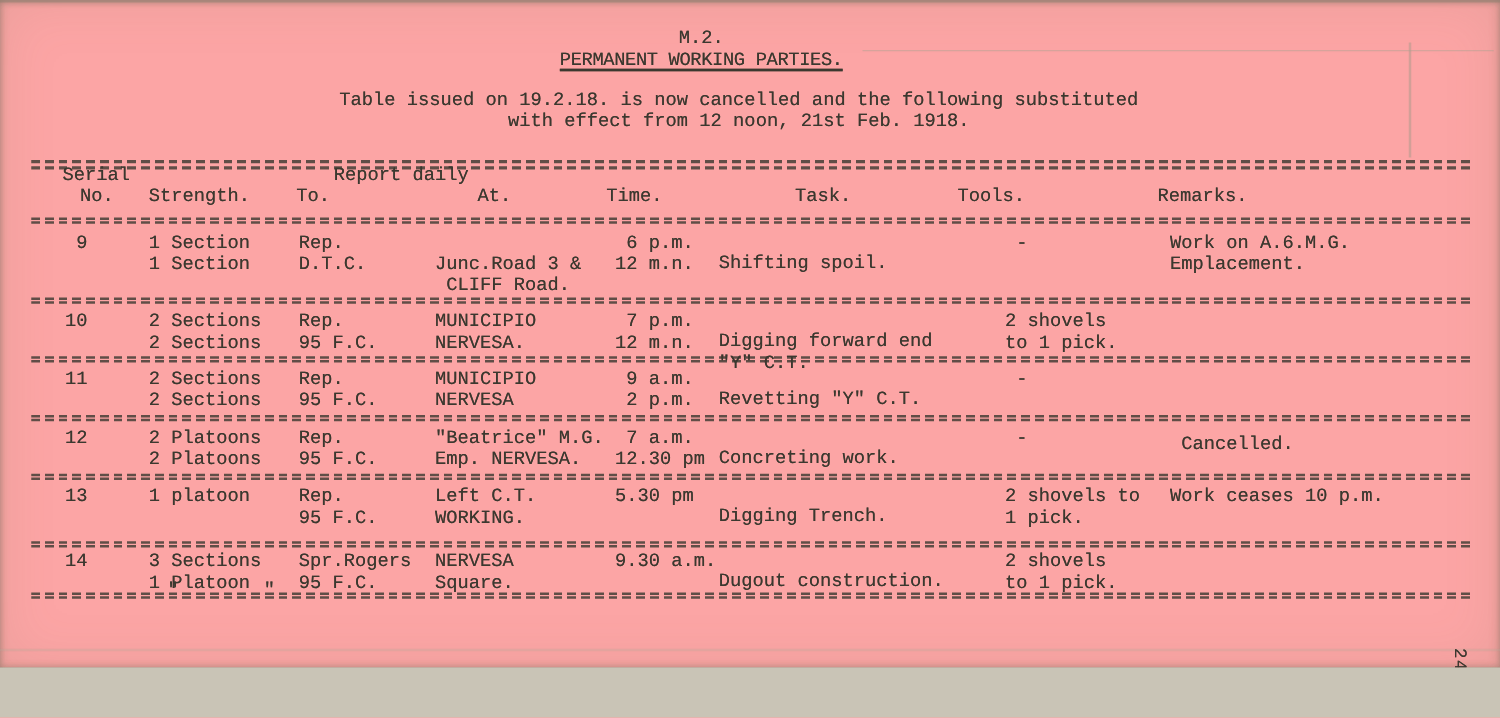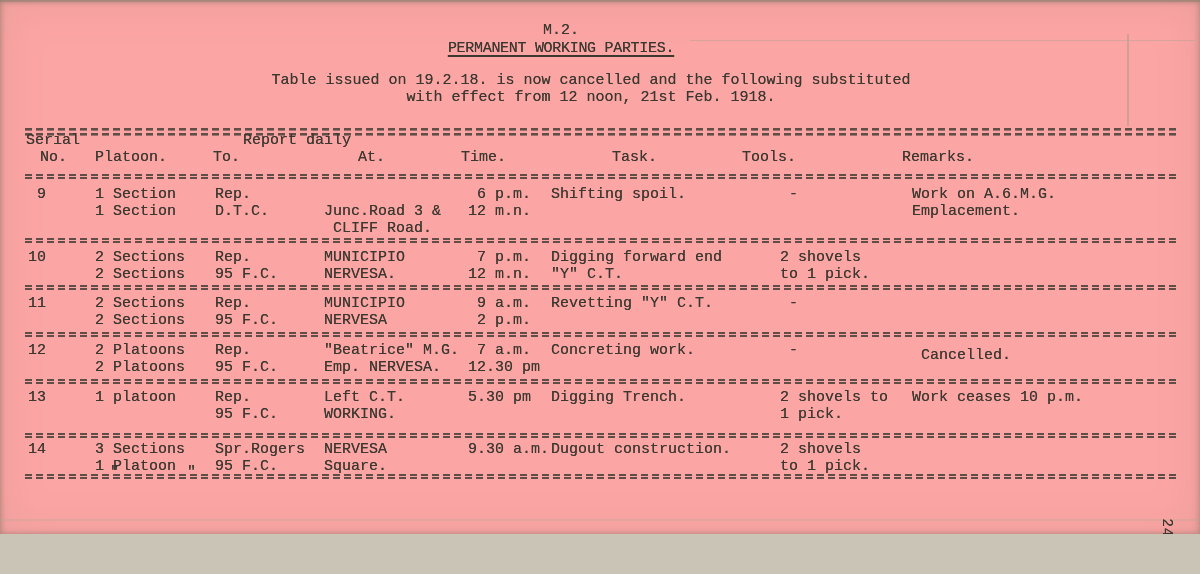--- a/index.html
+++ b/index.html
@@ -36,40 +36,40 @@
       repeating-linear-gradient(90deg, rgba(62,58,50,.82) 0 7px, rgba(0,0,0,0) 7px 11px);
     background-size:100% 2.2px,100% 2.2px;
     background-position:0 0,0 3.4px;
     background-repeat:no-repeat;
   }
   .rule-thick{
     height:8px;
     background-size:100% 2.6px,100% 2.6px;
     background-position:0 0,0 4.6px;
   }
-  .hcell,.cell,.ditto{position:absolute;white-space:pre;}
+  .hcell,.cell,.ditto{position:absolute;white-space:pre;margin-left:24px;}
   
   .h-serial{left:26px;top:132px}
   .h-no{left:40px;top:149px}
   .h-strength{left:95px;top:149px}
   .h-report{left:243px;top:132px}
   .h-to{left:213px;top:149px}
   .h-at{left:358px;top:149px}
   .h-time{left:461px;top:149px}
   .h-task{left:612px;top:149px}
   .h-tools{left:742px;top:149px}
   .h-remarks{left:902px;top:149px}
   
   .row{position:absolute;left:0;width:100%;height:0;}
   .c-serial{left:28px;top:0}
   .c-strength{left:95px;top:0}
   .c-to{left:215px;top:0}
   .c-at{left:324px;top:0}
   .c-time{left:468px;top:0}
-  .c-task{left:551px;top:0}
+  .c-task{left:551px;top:16px}
   .c-tools{left:780px;top:0}
   .c-remarks{left:912px;top:0}
   .nudge-down{top:5px}
   .ditto-1{left:110px;top:464px}
   .ditto-2{left:187px;top:464px}
   .page-number{
     position:absolute;left:1152px;top:524px;
     transform:rotate(90deg);
     font-size:14px;letter-spacing:1px;
   }
@@ -98,21 +98,21 @@
   <div class="rule" style="top:174px"></div>
   <div class="rule" style="top:238px"></div>
   <div class="rule" style="top:285px"></div>
   <div class="rule" style="top:332px"></div>
   <div class="rule" style="top:379px"></div>
   <div class="rule" style="top:433px"></div>
   <div class="rule" style="top:474px"></div>
 
   <span class="hcell h-serial">Serial</span>
   <span class="hcell h-no">No.</span>
-  <span class="hcell h-strength">Platoon.</span>
+  <span class="hcell h-strength">Strength.</span>
   <span class="hcell h-report">Report daily</span>
   <span class="hcell h-to">To.</span>
   <span class="hcell h-at">At.</span>
   <span class="hcell h-time">Time.</span>
   <span class="hcell h-task">Task.</span>
   <span class="hcell h-tools">Tools.</span>
   <span class="hcell h-remarks">Remarks.</span>
 
   <div class="row" style="top:186px">
     <span class="cell c-serial"> 9</span>

